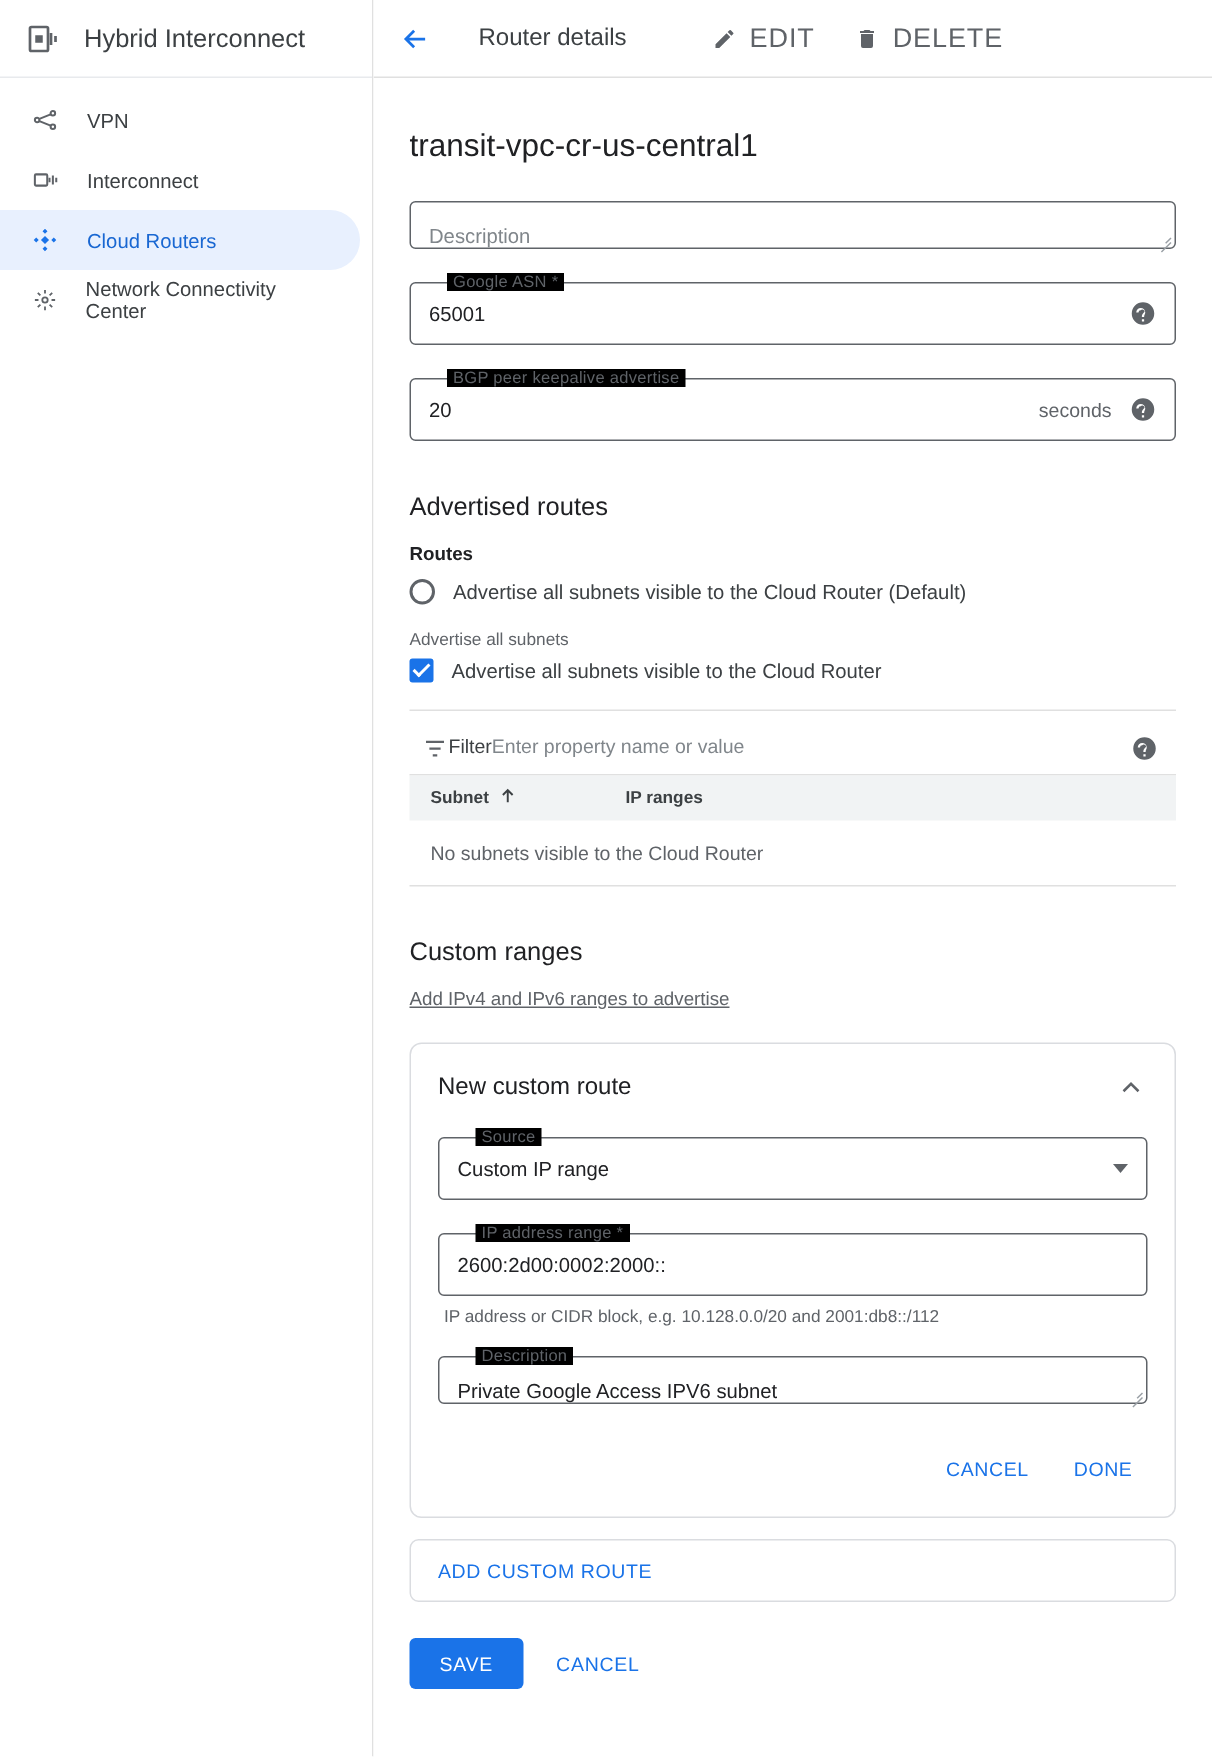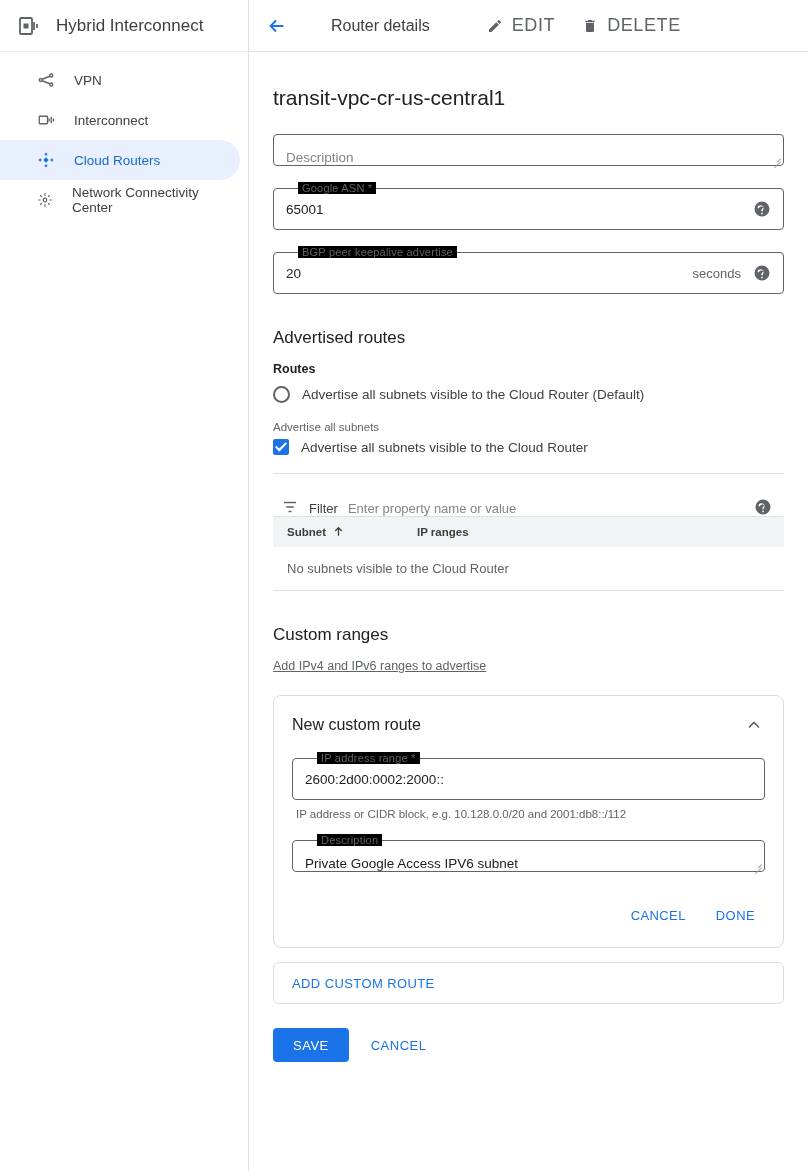--- a/index.html
+++ b/index.html
@@ -38,21 +38,21 @@
     width: 26px; height: 26px;
     display: flex; align-items: center; justify-content: center;
     color: #5f6368;
   }
   .nav { padding-top: 8px; }
   .nav-item {
     display: flex;
     align-items: center;
     gap: 18px;
     height: 40px;
-    padding: 0 20px 0 36px;
+    padding: 0 20px 0 20px;
     font-size: 13.5px;
     color: #3c4043;
     cursor: pointer;
     border-radius: 0 20px 20px 0;
     margin-right: 8px;
   }
   .nav-item .ic { width: 20px; height: 20px; display:flex; align-items:center; justify-content:center; color:#5f6368; }
   .nav-item.active {
     background: #e8f0fe;
     color: #1967d2;
@@ -68,21 +68,21 @@
     border-bottom: 1px solid #e0e0e0;
     padding: 0 16px;
     gap: 20px;
   }
   .back-btn {
     width: 24px; height: 24px;
     color: #1a73e8;
     display: flex; align-items: center; justify-content: center;
     cursor: pointer;
   }
-  .page-title { font-size: 16px; color: #3c4043; margin-left: 22px; }
+  .page-title { font-size: 16px; color: #3c4043; margin-left: 10px; }
   .top-actions { display: flex; align-items: center; gap: 26px; margin-left: 36px; }
   .top-action {
     display: flex; align-items: center; gap: 8px;
     color: #5f6368;
     font-size: 18px;
     letter-spacing: .6px;
     font-weight: 500;
     cursor: pointer;
   }
   .top-action .ic { width: 18px; height: 18px; display:flex; align-items:center; justify-content:center; }
@@ -197,27 +197,26 @@
     position: absolute;
     left: 5px; top: 1px;
     width: 4px; height: 9px;
     border: solid #fff;
     border-width: 0 2px 2px 0;
     transform: rotate(45deg);
   }
 
   
   .filter-bar {
-    display: flex; align-items: flex-end;
+    display: flex; align-items: flex-start;
     border-top: 1px solid #e0e0e0;
     border-bottom: 1px solid #e0e0e0;
     height: 44px;
     margin-top: 18px;
-    padding: 0 12px 0 8px;
-    gap: 10px;
+    padding: 16px 12px 0 8px;
   }
   .filter-bar .ic { width: 18px; height: 18px; color:#5f6368; display:flex;align-items:center;justify-content:center;}
   .filter-label { font-size: 13px; color: #3c4043; }
   .filter-input { flex: 1; font-size: 13px; color: #80868b; }
 
   .tbl-head {
     display: flex;
     background: #f1f3f4;
     height: 30px;
     align-items: center;
@@ -482,20 +481,25 @@
       <div class="card">
         <div class="card-head">
           <span class="card-title">New custom route</span>
           <span class="chev">
             <svg width="20" height="20" viewBox="0 0 24 24" fill="none" stroke="currentColor" stroke-width="2">
               <path d="M6 15l6-6 6 6"></path>
             </svg>
           </span>
         </div>
 
+        <div class="field">
+          <span class="legend">Source</span>
+          <span class="val">Custom IP range</span>
+          <span class="select-arrow"></span>
+        </div>
 
         <div class="field">
           <span class="legend">IP address range *</span>
           <span class="val">2600:2d00:0002:2000::</span>
         </div>
         <div class="hint">IP address or CIDR block, e.g. 10.128.0.0/20 and 2001:db8::/112</div>
 
         <div class="field textarea-field">
           <span class="legend">Description</span>
           <span class="val">Private Google Access IPV6 subnet</span>

